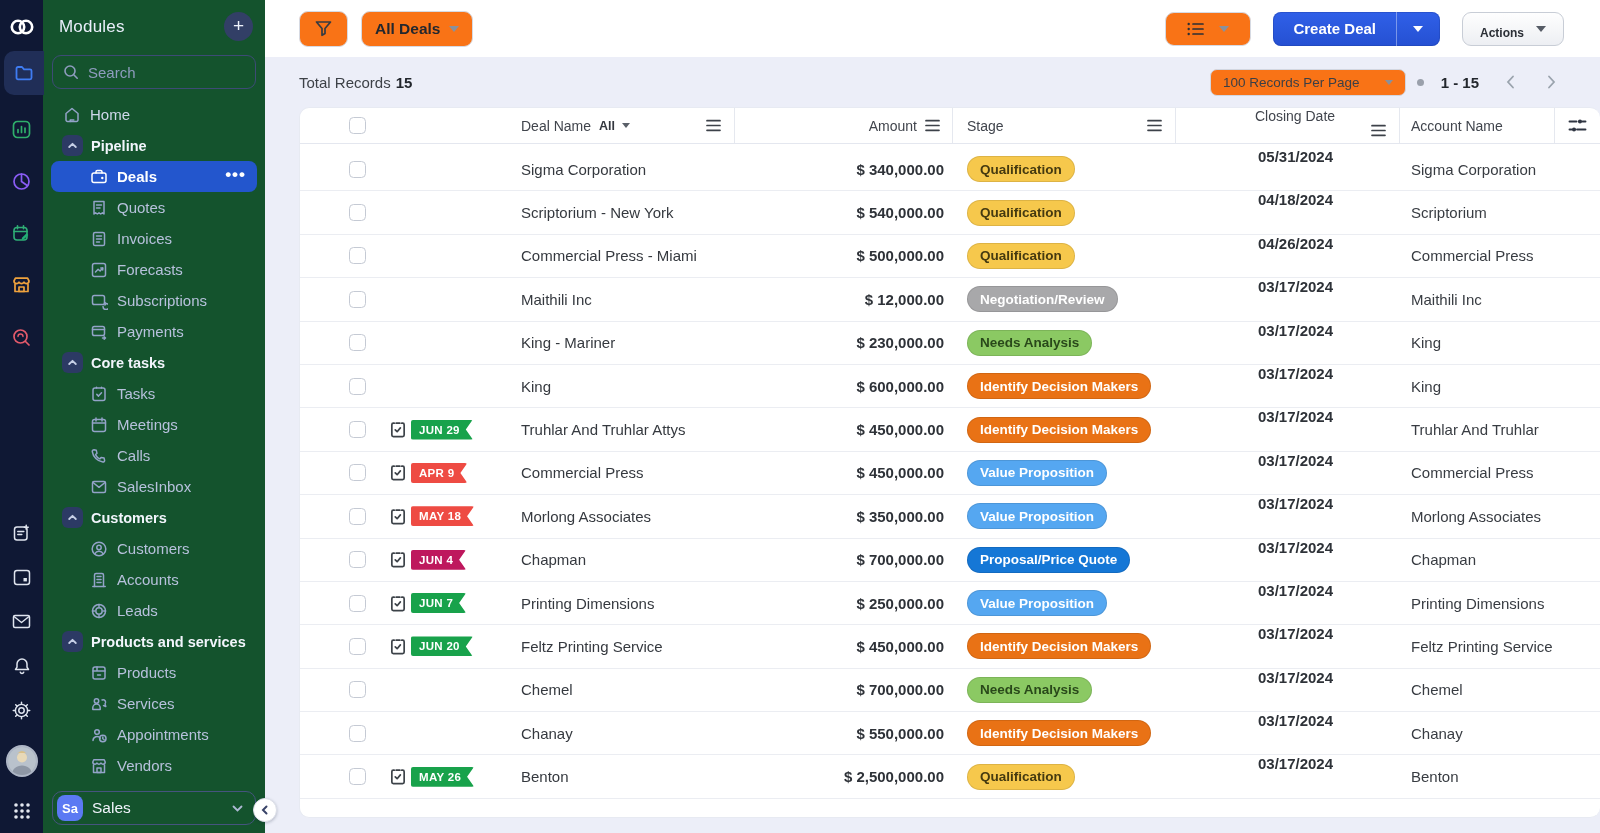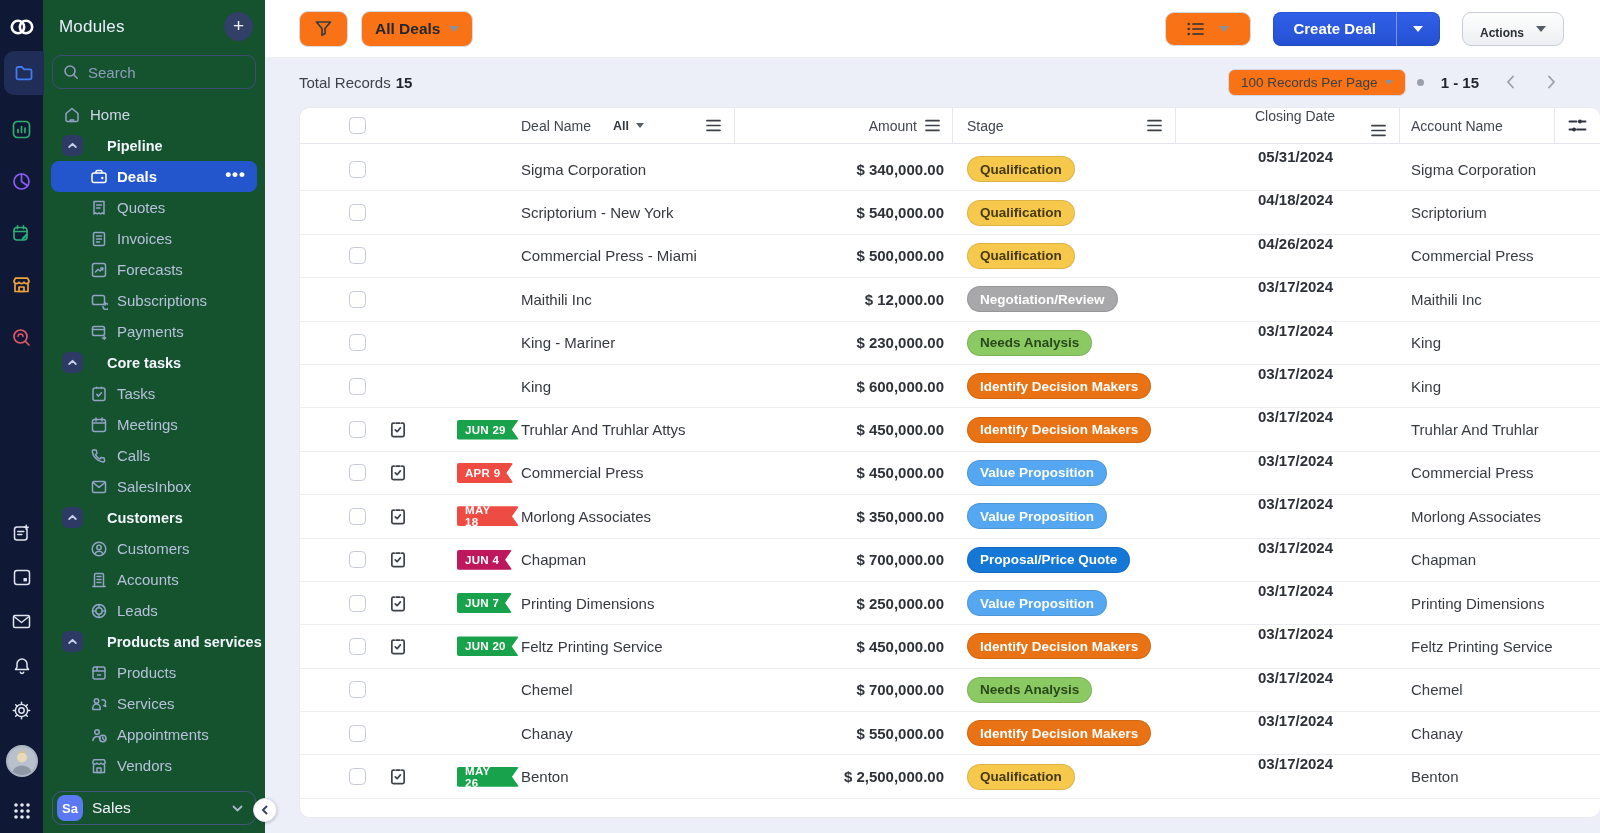--- a/index.html
+++ b/index.html
@@ -61,21 +61,21 @@
   .sb-search input::placeholder { color:#8e9cbe; }
   .sb-nav { flex:1; overflow:hidden; padding-top:4px; }
   .nav-row {
     height:31px; display:flex; align-items:center; cursor:pointer;
     margin:0 8px; border-radius:8px; position:relative;
   }
   .nav-row .nv-ico { width:18px; height:18px; flex-shrink:0; }
   .nav-label { font-size:15px; color:#b7c1dc; white-space:nowrap; }
   .nav-row.lvl-top { padding-left:12px; gap:9px; }
   .nav-row.lvl-top .nav-label { color:#cfd7ea; }
-  .nav-row.section { padding-left:11px; gap:24px; }
+  .nav-row.section { padding-left:11px; gap:8px; }
   .nav-row.section .nav-label { color:#f2f5fc; font-weight:700; font-size:14.5px; }
   .sec-chev {
     width:21px; height:21px; border-radius:6px; background:#2c3a64;
     display:flex; align-items:center; justify-content:center; flex-shrink:0;
   }
   .nav-row.child { padding-left:39px; gap:9px; }
   .nav-row.active { background:#2356cd; }
   .nav-row.active .nav-label { color:#ffffff; font-weight:700; }
   .nav-dots { position:absolute; right:11px; top:50%; transform:translate(0,-58%); color:#fff; font-size:17px; letter-spacing:1px; font-weight:700; }
   .sb-foot { padding:8px 9px 8px 9px; }
@@ -132,21 +132,21 @@
   .btn-actions .caret { border-top-color:#565c66; }
 
   
   .subbar {
     height:50px; display:flex; align-items:center; justify-content:space-between;
     padding:0 41px 0 34px; background:#eceef8;
   }
   .total-rec { font-size:15px; color:#3d4147; }
   .total-rec b { color:#22262c; font-weight:700; margin-left:5px; }
   .pag { display:flex; align-items:center; }
-  .btn-perpage { height:27px; padding:0 12px; gap:7px; border-radius:7px; border-color:#d2d6e0;text-align:right; }
+  .btn-perpage { height:27px; padding:0 12px; gap:25px; border-radius:7px; border-color:#d2d6e0;text-align:right; }
   .btn-perpage .lbl { font-size:13.5px; color:#3b3f46; }
   .btn-perpage .caret { border-left-width:4.5px; border-right-width:4.5px; border-top-width:5.5px; }
   .pag-dot { width:7px; height:7px; border-radius:50%; background:#9aa0ab; margin:0 17px 0 11px; }
   .pag-range { font-size:15px; font-weight:700; color:#23272d; }
   .pag-arrow { background:none; border:none; cursor:pointer; margin-left:24px; padding:0; }
 
   
   .card {
     margin-left:34px; background:#fff; border-radius:10px 10px 10px 10px;
     height:711px; overflow:hidden; display:flex; flex-direction:column;
@@ -160,38 +160,37 @@
   .c-name { width:216px; padding-left:2px; }
   .c-amt  { width:218px; padding-right:9px; justify-content:flex-end; }
   .c-stage{ width:223px; padding-left:14px; }
   .c-date { width:224px; padding-left:15px;flex-direction:column; }
   .c-acct { width:155px; padding-left:11px; }
   .c-cfg  { flex:1; justify-content:center; }
   .thead .c-name, .thead .c-amt, .thead .c-stage, .thead .c-date, .thead .c-acct { border-right:1px solid #e5e8ef; }
   .hlbl { font-size:14px; color:#41454d; }
   .hmenu { margin-left:auto; margin-right:13px; cursor:pointer; }
   .c-amt .hmenu { margin-left:8px; margin-right:3px; }
-  .hall { display:flex; align-items:center; gap:7px; margin-left:22px; cursor:pointer; }
+  .hall { display:flex; align-items:center; gap:7px; margin-left:8px; cursor:pointer; }
   .hall .lbl { font-size:12.5px; font-weight:700; color:#33373e; }
   .hall .caret { border-left-width:4px; border-right-width:4px; border-top-width:5px; border-top-color:#5a6069; }
   .cbx { width:17px; height:17px; border:1.5px solid #c5cad4; border-radius:4.5px; background:#fff; cursor:pointer; flex-shrink:0; }
   .cell-text { font-size:15px; color:#35393f; white-space:nowrap; overflow:hidden; text-overflow:ellipsis; }
   .amt-text { font-size:15px; color:#2e3238; font-weight:600; }
   .date-text { font-size:15px; color:#2e3238; font-weight:600; }
   .acct-text { font-size:15px; color:#383c42; white-space:nowrap; }
   .stage-pill {
     font-size:13.5px; font-weight:600; padding:4.5px 12px; border-radius:999px;
     white-space:nowrap; border:1px solid rgba(0,0,0,.10);
   }
   .flag {
     height:20px; display:flex; align-items:center; color:#fff;
     font-size:11.5px; font-weight:700; letter-spacing:.3px;
     padding:0 13px 0 8px; border-radius:2px;
     clip-path:polygon(0 0, 100% 0, calc(100% - 7px) 50%, 100% 100%, 0 100%);
-    margin-left:46px;
   }
   .tfoot { flex:1; }
 </style>
 </head>
 <body>
 
 <div class="rail">
   <div class="rail-logo">
     <svg width="28" height="28" viewBox="0 0 28 28" fill="none" stroke="#ffffff" stroke-width="2.6">
       <circle cx="10" cy="14" r="6.2"></circle>

